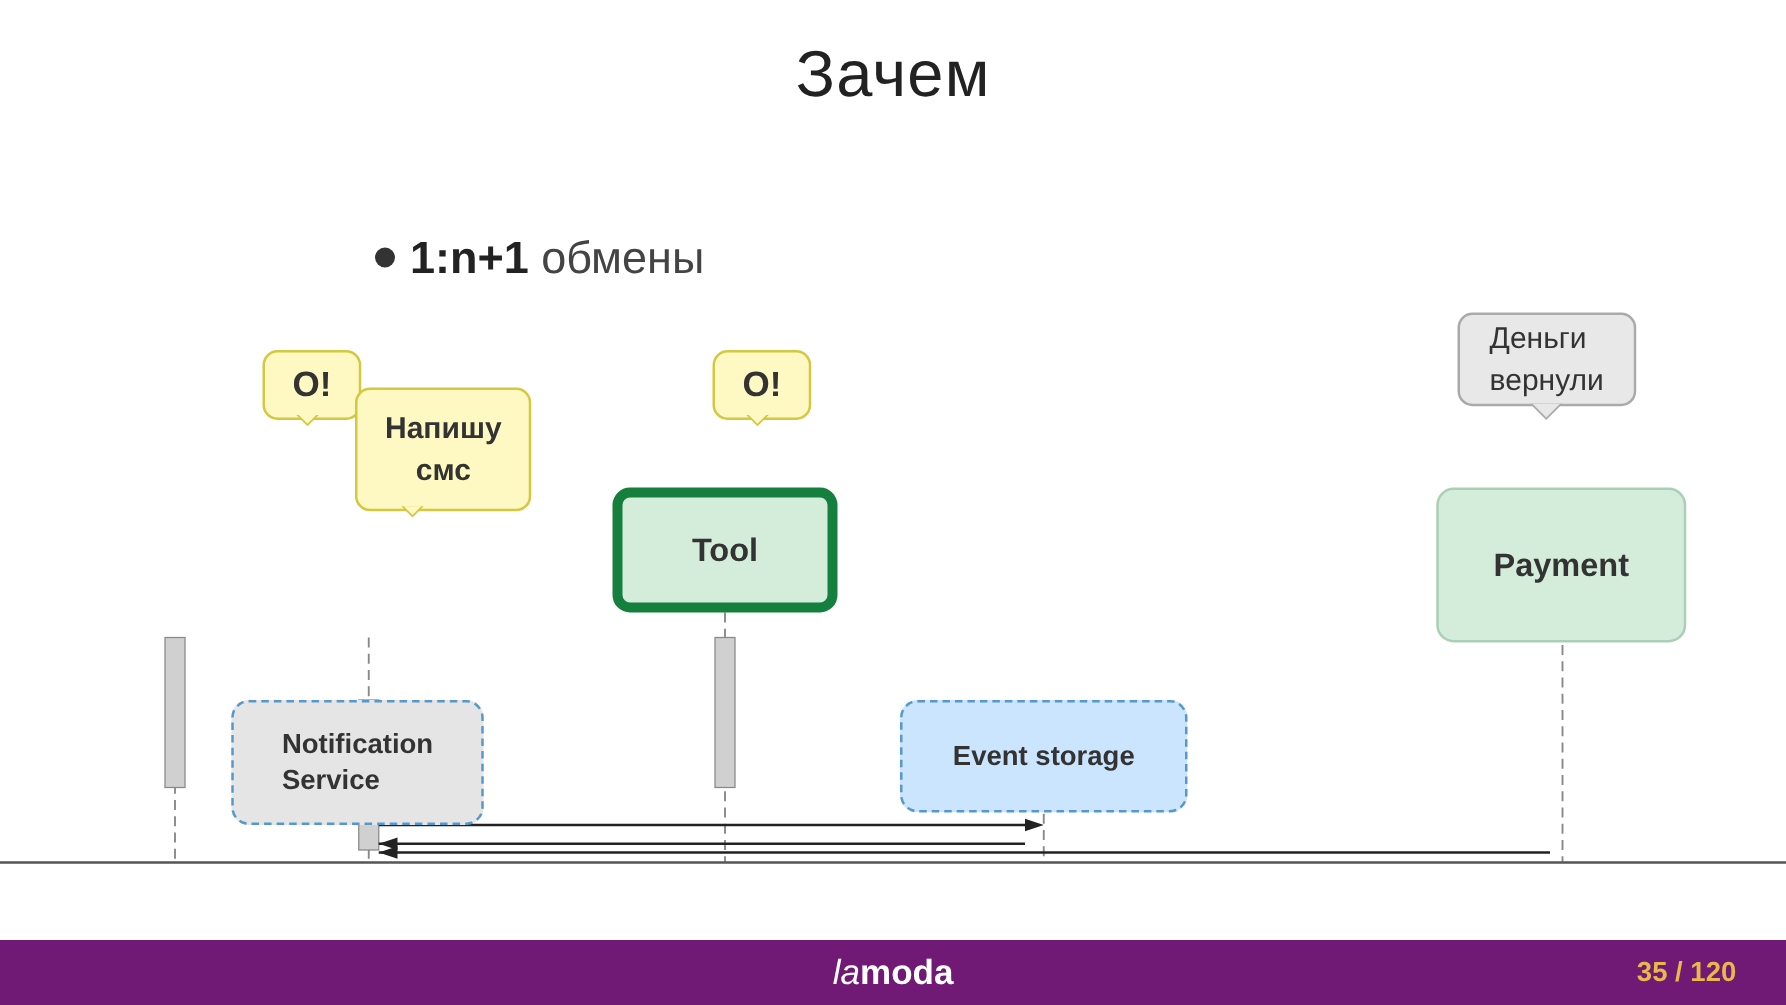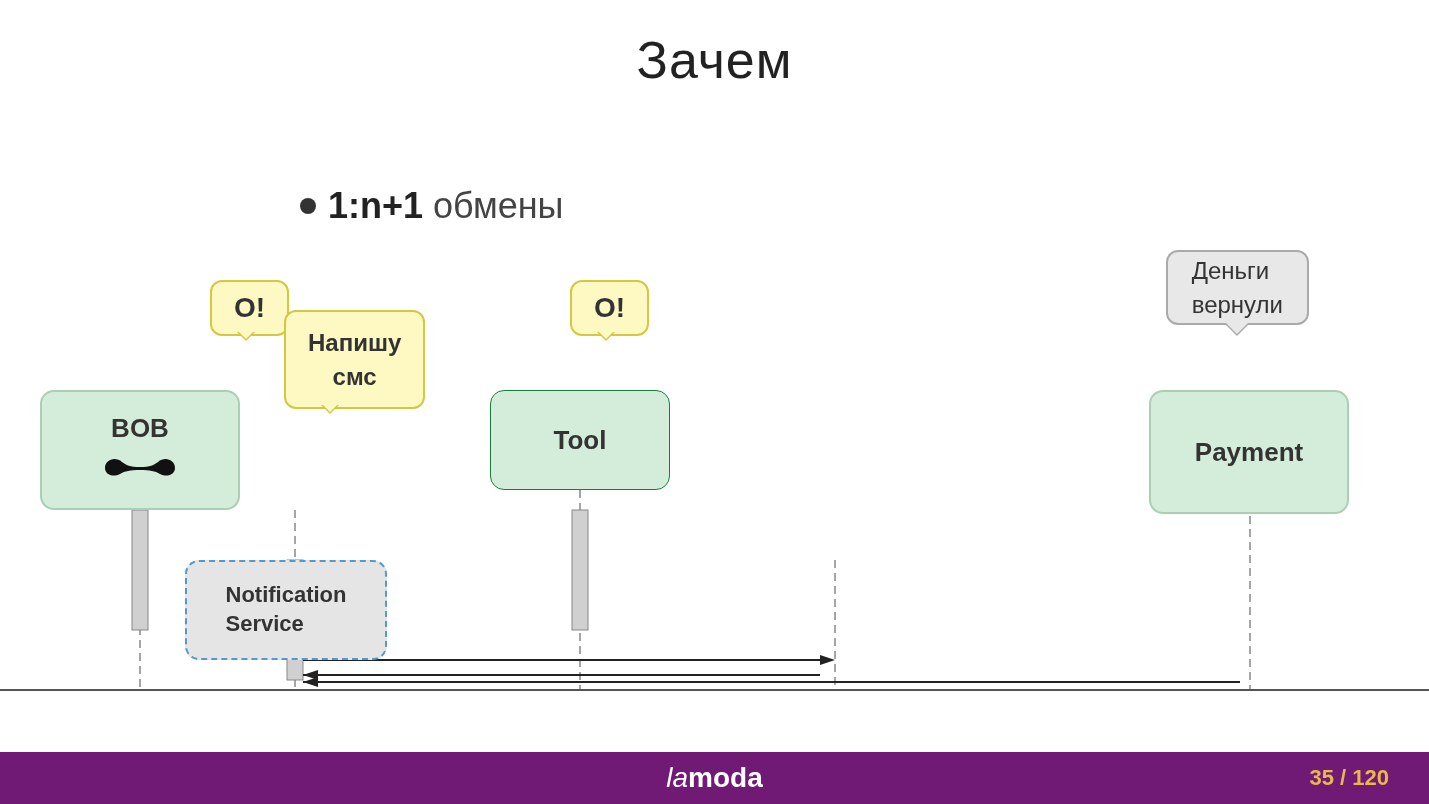--- a/index.html
+++ b/index.html
@@ -80,21 +80,21 @@
       line-height: 1;
       color: #111;
     }
 
     
     .tool-box {
       position: absolute;
       top: 130px;
       left: 490px;
       background: #d4edda;
-      border: 1px solid #15803d;
+      border: 8px solid #15803d;
       border-radius: 14px;
       width: 180px;
       height: 100px;
       display: flex;
       align-items: center;
       justify-content: center;
       font-size: 26px;
       font-weight: 600;
       color: #333;
     }
@@ -232,29 +232,20 @@
     <line x1="303" y1="400" x2="820" y2="400" stroke="#222" stroke-width="2"></line>
     <polygon points="820,395 835,400 820,405" fill="#222"></polygon>
 
     <line x1="303" y1="415" x2="820" y2="415" stroke="#222" stroke-width="2"></line>
     <polygon points="318,410 303,415 318,420" fill="#222"></polygon>
 
     <line x1="303" y1="422" x2="1240" y2="422" stroke="#222" stroke-width="2"></line>
     <polygon points="318,417 303,422 318,427" fill="#222"></polygon>
   </svg>
 
-  <div class="bob-box">
-    <div style="font-size:26px;font-weight:700;">BOB</div>
-    <div class="mustache" style="font-size:40px;color:#111;margin-top:4px;">
-      
-      <svg width="80" height="28" viewBox="0 0 80 28">
-        <path d="M5,14 C5,6 15,2 22,8 C26,11 30,13 40,13 C50,13 54,11 58,8 C65,2 75,6 75,14 C75,20 68,24 60,20 C55,17 50,16 40,16 C30,16 25,17 20,20 C12,24 5,20 5,14 Z" fill="#111"></path>
-      </svg>
-    </div>
-  </div>
 
   <div style="position:absolute;top:20px;left:210px;">
     <div style="background:#fef9c3;border:2px solid #d4c840;border-radius:12px;padding:10px 22px;font-size:28px;font-weight:700;color:#333;position:relative;">
       <span>О!</span>
       <div style="position:absolute;bottom:-16px;left:25px;width:0;height:0;border:9px solid transparent;border-top-color:#d4c840;"></div>
       <div style="position:absolute;bottom:-12px;left:27px;width:0;height:0;border:7px solid transparent;border-top-color:#fef9c3;"></div>
     </div>
   </div>
 
   <div style="position:absolute;top:50px;left:284px;z-index:10;">
@@ -288,20 +279,23 @@
   </div>
 
   <div class="payment-box">
     <span>Payment</span>
   </div>
 
   <div class="notification-box">
     <span>Notification<br>Service</span>
   </div>
 
+  <div class="event-storage-box">
+    <span>Event storage</span>
+  </div>
 
 </div>
 
 <div class="bottom-bar">
   <div class="bottom-logo">
     <span style="font-style:italic;font-weight:300;">la</span><span style="font-weight:700;font-style:normal;">moda</span>
   </div>
   <div class="slide-number">35 / 120</div>
 </div>
 

